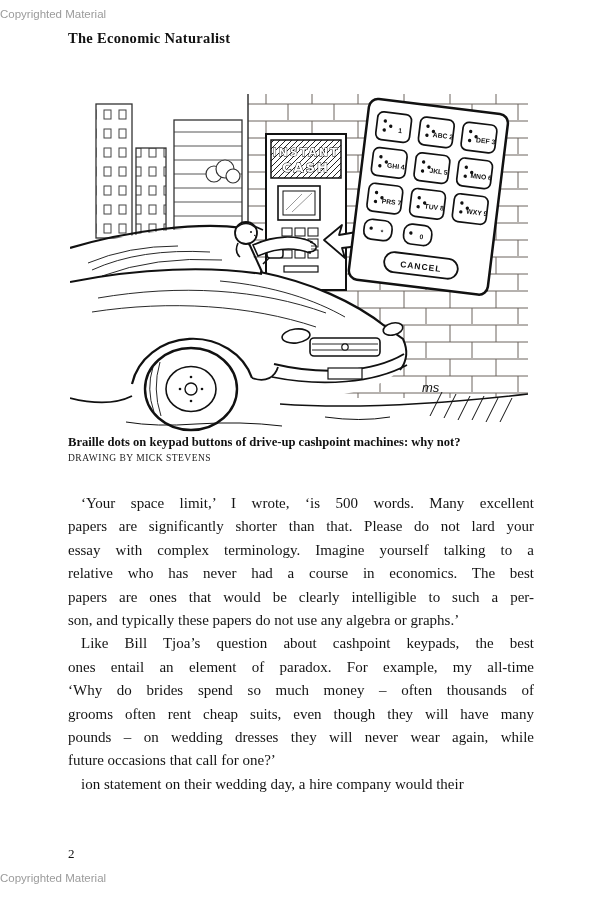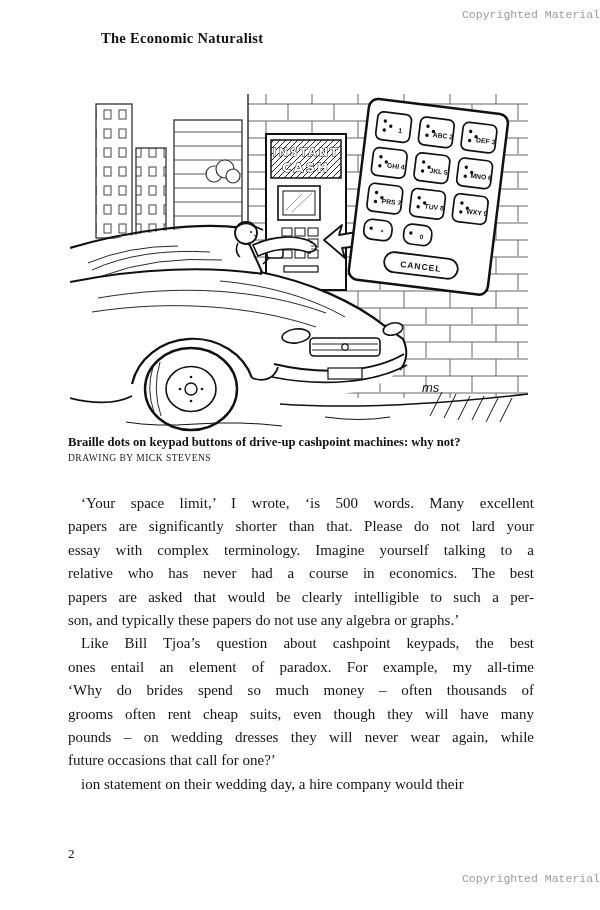--- a/index.html
+++ b/index.html
@@ -1,28 +1,28 @@
 <!DOCTYPE html>
 <html><head>
 <meta charset="utf-8">
 <style>
   html,body { margin:0; padding:0; background:#ffffff; }
   .page {
     position:relative; width:600px; height:910px; background:#ffffff;
     font-family:"Liberation Serif", serif; color:#1c1c1c; overflow:hidden;
   }
   .copyright {
-    position:absolute; left:0; width:100%; text-align:right;
-    font-family:Liberation Mono, monospace; font-size:11.5px; color:#9b9b9b;
+    position:absolute; left:0; width:100%; text-align:left;
+    font-family:Liberation Sans, sans-serif; font-size:11.5px; color:#9b9b9b;
   }
   .copyright.top { top:8px; }
   .copyright.bottom { top:872px; }
   .running-header {
     position:absolute; left:68px; top:30px;
-    font-weight:bold; font-size:14.5px; letter-spacing:0.3px; color:#111;margin-left:33px;
+    font-weight:bold; font-size:14.5px; letter-spacing:0.3px; color:#111;
   }
   svg.illustration { position:absolute; left:70px; top:86px; }
   .caption {
     position:absolute; left:68px; top:435px; width:466px;
     font-weight:bold; font-size:12.6px; color:#111;
   }
   .credit {
     position:absolute; left:68px; top:453px;
     font-size:9.5px; letter-spacing:0.5px; color:#222;
   }
@@ -250,21 +250,21 @@
 
   <div class="caption">Braille dots on keypad buttons of drive-up cashpoint machines: why not?</div>
   <div class="credit">DRAWING BY MICK STEVENS</div>
 
   <div class="body-text">
     <div class="para">
       <div class="line">‘Your space limit,’ I wrote, ‘is 500 words. Many excellent</div>
       <div class="line">papers are significantly shorter than that. Please do not lard your</div>
       <div class="line">essay with complex terminology. Imagine yourself talking to a</div>
       <div class="line">relative who has never had a course in economics. The best</div>
-      <div class="line">papers are asked that would be clearly intelligible to such a per-</div>
+      <div class="line">papers are ones that would be clearly intelligible to such a per-</div>
       <div class="line">son, and typically these papers do not use any algebra or graphs.’</div>
     </div>
     <div class="para">
       <div class="line">Like Bill Tjoa’s question about cashpoint keypads, the best</div>
       <div class="line">ones entail an element of paradox. For example, my all-time</div>
       <div class="line">‘Why do brides spend so much money – often thousands of</div>
       <div class="line">grooms often rent cheap suits, even though they will have many</div>
       <div class="line">pounds – on wedding dresses they will never wear again, while</div>
       <div class="line">future occasions that call for one?’</div>
     </div>

